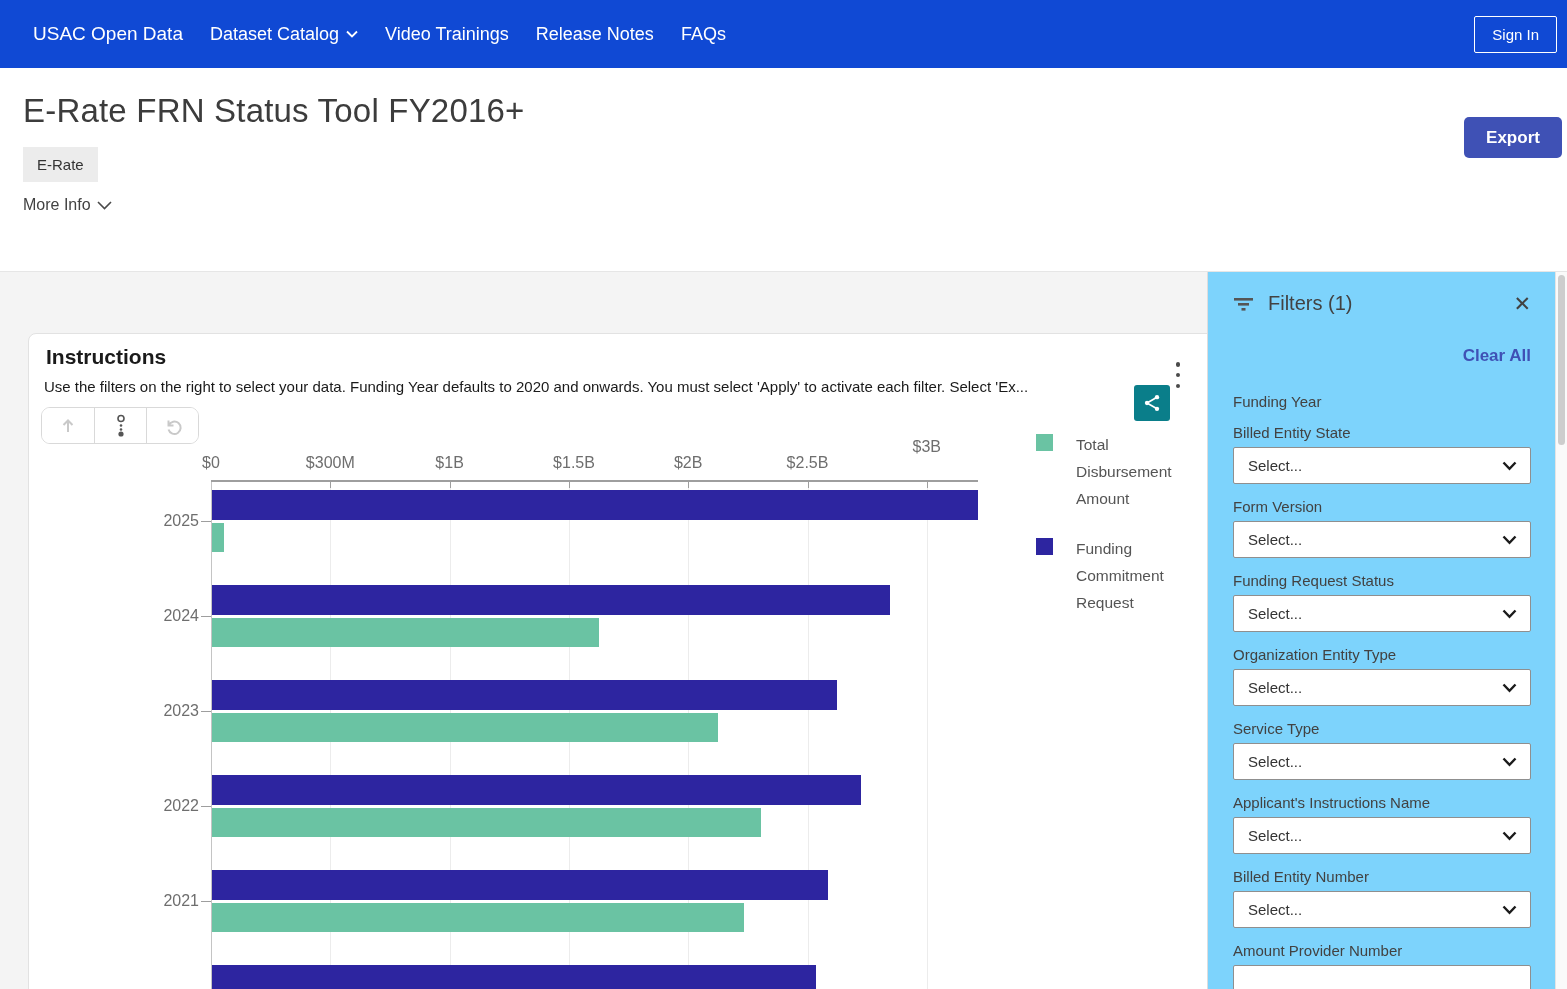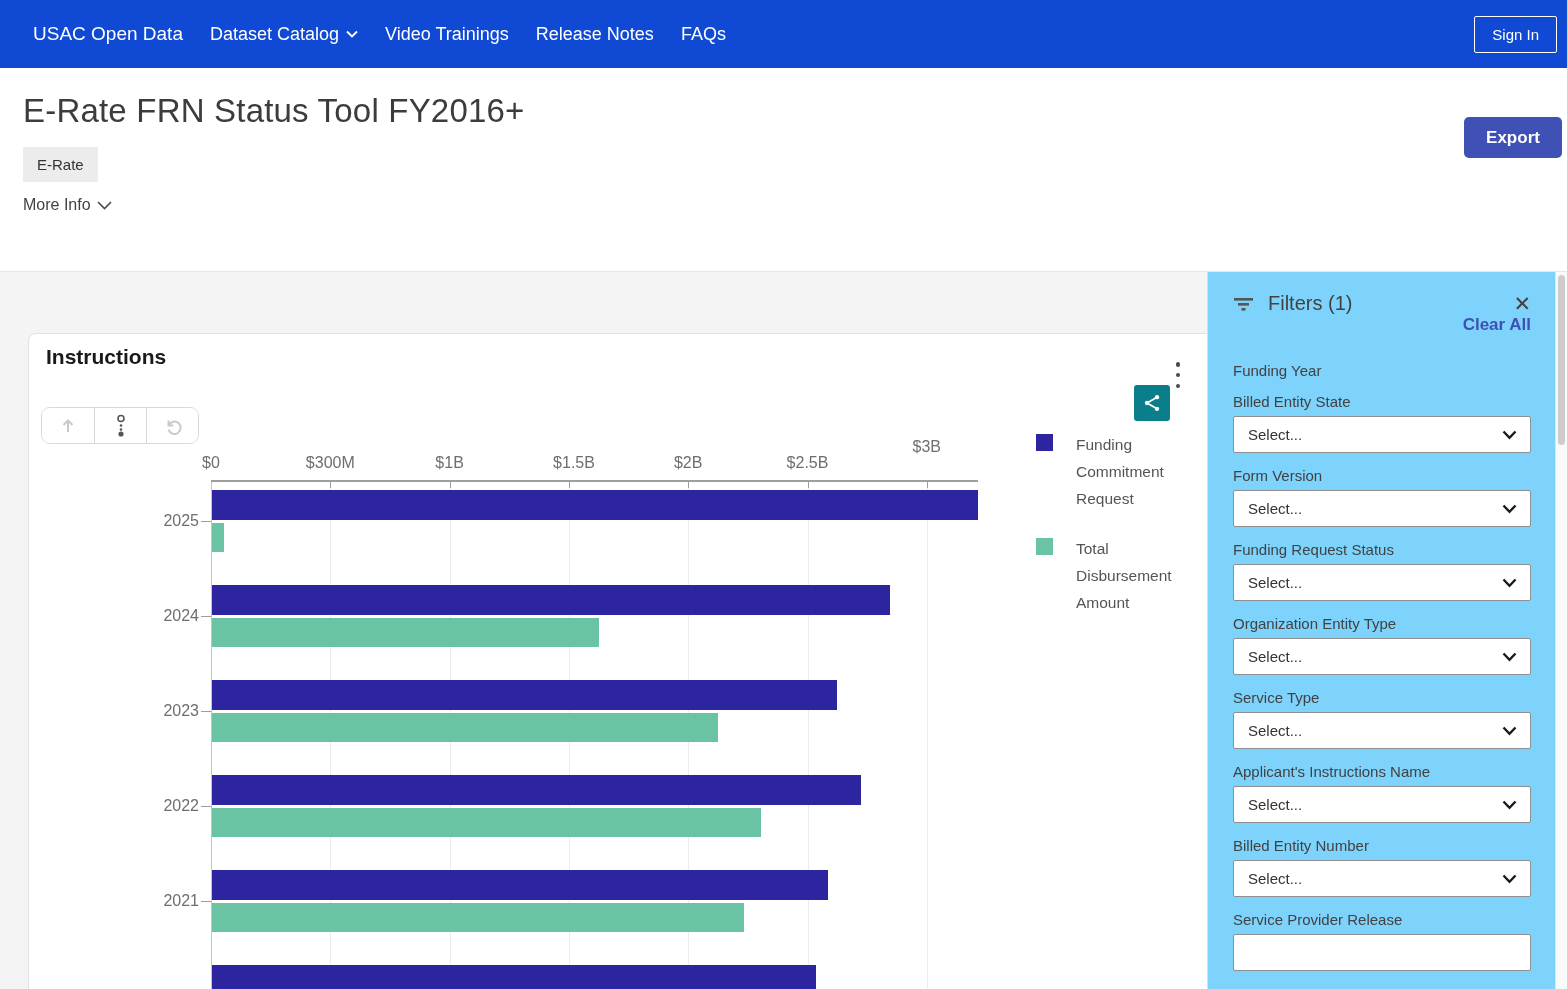--- a/index.html
+++ b/index.html
@@ -68,21 +68,21 @@
   .y-tick { position:absolute; width:10px; height:1px; background:#9e9e9e; }
   .bar { position:absolute; cursor:pointer; }
 
   
   .filters-panel { position:absolute; right:0; top:0; width:360px; height:743px;
     background:#7dd3fc; border-left:1px solid #dddddd; padding:20px 36px 0 25px; }
   .filters-header { display:flex; align-items:center; }
   .filters-title { font-size:20px; color:#424242; margin-left:14px; }
   .filters-close { margin-left:auto; font-size:21px; color:#424242; cursor:pointer;
     line-height:1; background:none; border:none; font-family:inherit; }
-  .clear-all { text-align:right; }
+  .clear-all { text-align:right; margin-top:31px; }
   .clear-all span { color:#3f51b5; font-size:17px; font-weight:700; cursor:pointer; }
   .filter-groups { margin-top:27px; }
   .filter-group { margin-bottom:14px; }
   .filter-label { font-size:15px; color:#424242; margin-bottom:6px; }
   .filter-select { height:37px; background:#fff; border:1px solid #8f8f8f; border-radius:2px;
     display:flex; align-items:center; padding:0 13px 0 14px; cursor:pointer; }
   .filter-value { font-size:15px; color:#333; }
   .select-chevron { margin-left:auto; }
   
   .panel-scrollbar { position:absolute; right:0; top:0; width:12px; height:743px;
@@ -116,20 +116,21 @@
         <polyline points="1,1 7.5,7.5 14,1" fill="none" stroke="#4a4a4a" stroke-width="1.6"></polyline>
       </svg>
   </div>
   <button class="export-btn">Export</button>
 </div>
 
 <div class="content">
 
   <div class="chart-card">
     <div class="card-heading">Instructions</div>
+    <div class="card-desc">Use the filters on the right to select your data. Funding Year defaults to 2020 and onwards. You must select 'Apply' to activate each filter. Select 'Ex...</div>
 
     <div class="chart-toolbar">
       <button class="tool-btn">
         <svg width="20" height="20" viewBox="0 0 20 20">
             <path d="M10 16 V5 M5.5 9 L10 4.5 L14.5 9" fill="none" stroke="#c9c9c9" stroke-width="2"></path>
           </svg>
       </button>
       <button class="tool-btn">
         <svg width="20" height="24" viewBox="0 0 20 24">
           <circle cx="10" cy="4.5" r="3" fill="none" stroke="#555" stroke-width="1.6"></circle>
@@ -155,26 +156,26 @@
       <svg width="20" height="20" viewBox="0 0 24 24">
         <circle cx="18" cy="5" r="2.6" fill="#fff"></circle>
           <circle cx="6" cy="12" r="2.6" fill="#fff"></circle>
           <circle cx="18" cy="19" r="2.6" fill="#fff"></circle>
         <path d="M6 12 L18 5 M6 12 L18 19" stroke="#fff" stroke-width="2"></path>
       </svg>
     </button>
 
     <div class="legend">
       <div class="legend-item">
+        <span class="legend-swatch" style="background: rgb(106, 195, 163);"></span>
+        <span class="legend-label">Total Disbursement Amount</span>
+      </div>
+      <div class="legend-item">
         <span class="legend-swatch" style="background: rgb(45, 37, 160);"></span>
         <span class="legend-label">Funding Commitment Request</span>
-      </div>
-      <div class="legend-item">
-        <span class="legend-swatch" style="background: rgb(106, 195, 163);"></span>
-        <span class="legend-label">Total Disbursement Amount</span>
       </div>
     </div>
 
     <div class="plot">
         <div class="x-tick-mark" style="left: 182px; top: 148px;"></div>
         <div class="x-tick-label" style="left: 182px; top: 120px;">$0</div>
         <div class="grid-v" style="left: 301.3px; top: 148px; height: 752px;"></div>
         <div class="x-tick-mark" style="left: 301.3px; top: 148px;"></div>
         <div class="x-tick-label" style="left: 301.3px; top: 120px;">$300M</div>
         <div class="grid-v" style="left: 420.6px; top: 148px; height: 752px;"></div>
@@ -303,21 +304,21 @@
     <div class="filter-label">Billed Entity Number</div>
     <div class="filter-select">
       <span class="filter-value">Select...</span>
       <svg class="select-chevron" width="15" height="10" viewBox="0 0 15 10">
               <polyline points="1.5,1.5 7.5,7.8 13.5,1.5" fill="none" stroke="#1b1b1b" stroke-width="2.4"></polyline>
             </svg>
     </div>
   </div>
 
   <div class="filter-group">
-    <div class="filter-label">Service Provider Release</div>
+    <div class="filter-label">Amount Provider Number</div>
     <div class="filter-select">
       
       
     </div>
   </div>
 </div>
     <div class="panel-scrollbar">
       <div class="panel-scroll-thumb"></div>
     </div>
   </div>

